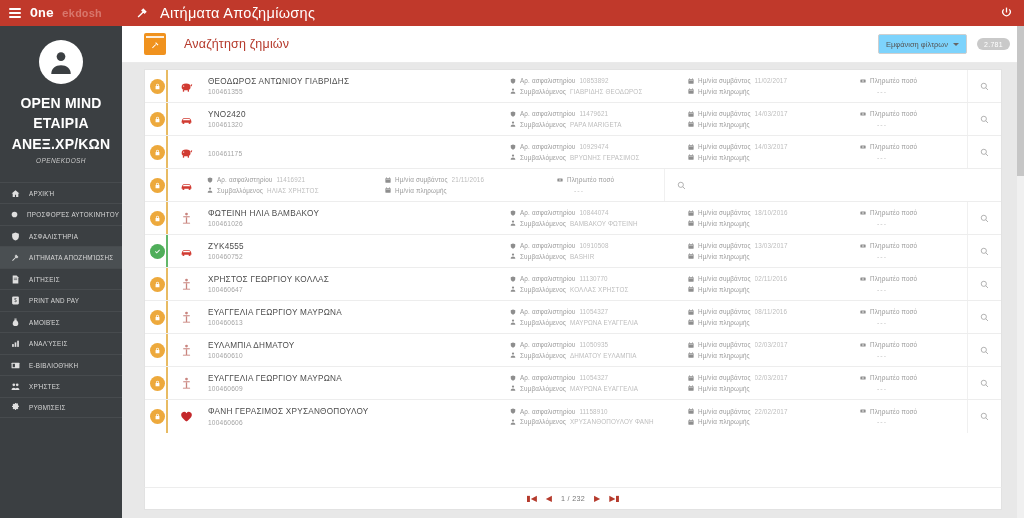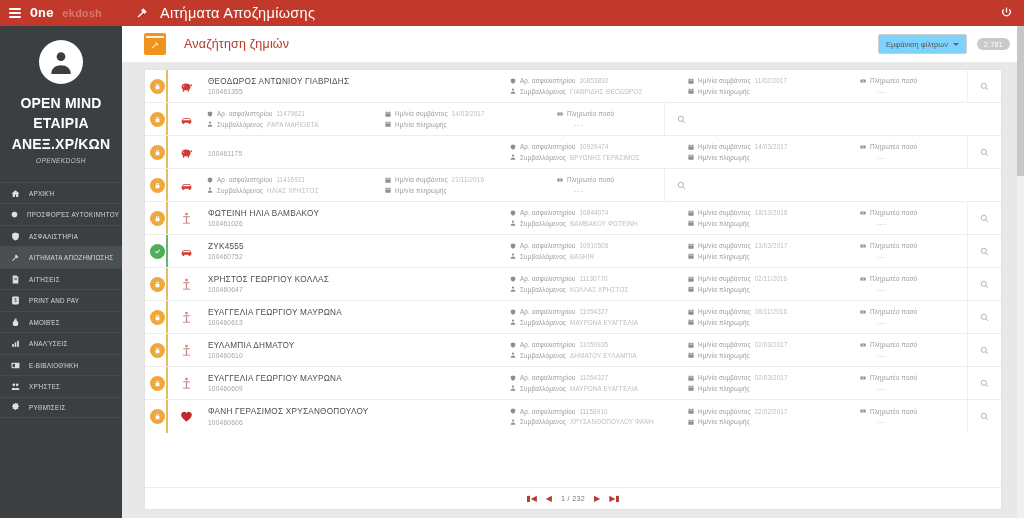--- a/index.html
+++ b/index.html
@@ -404,20 +404,24 @@
                 </div>
               </div>
               <div class="type-cell">
                 <svg viewBox="0 0 16 16" fill="#d13b32">
                   <path d="M2 10.5c0-1 .6-2.2 1.2-3 .5-.8 1.2-1.2 2-1.2h5.6c.8 0 1.5.4 2 1.2.6.8 1.2 2 1.2 3v1.6H2z"></path>
                   <circle cx="4.2" cy="12.3" r="1.3"></circle>
                   <circle cx="11.8" cy="12.3" r="1.3"></circle>
                   <path d="M4.4 7.2h7.2l.9 1.8H3.5z" fill="#fff"></path>
                 </svg>
               </div>
+              <div class="name-cell">
+                <div class="nm">ΥΝΟ2420</div>
+                <div class="cid">100461320</div>
+              </div>
               <div class="detail-cell dc-policy">
                 <div class="dline">
                   <span class="dicon">
                     <svg viewBox="0 0 16 16">
                       <path d="M8 1l6 2v5c0 4-3 6.5-6 7-3-.5-6-3-6-7V3z"></path>
                     </svg>
                   </span>
                   <span class="dlabel">Αρ. ασφαλιστηρίου</span>
                   <span class="dval">11479621</span>
                 </div>

